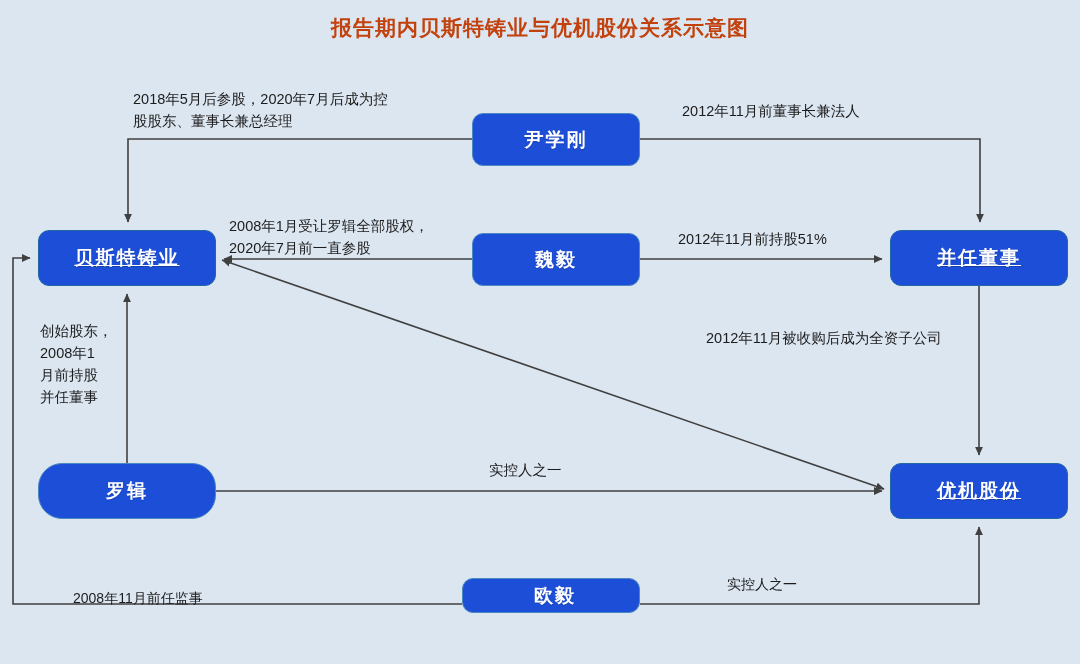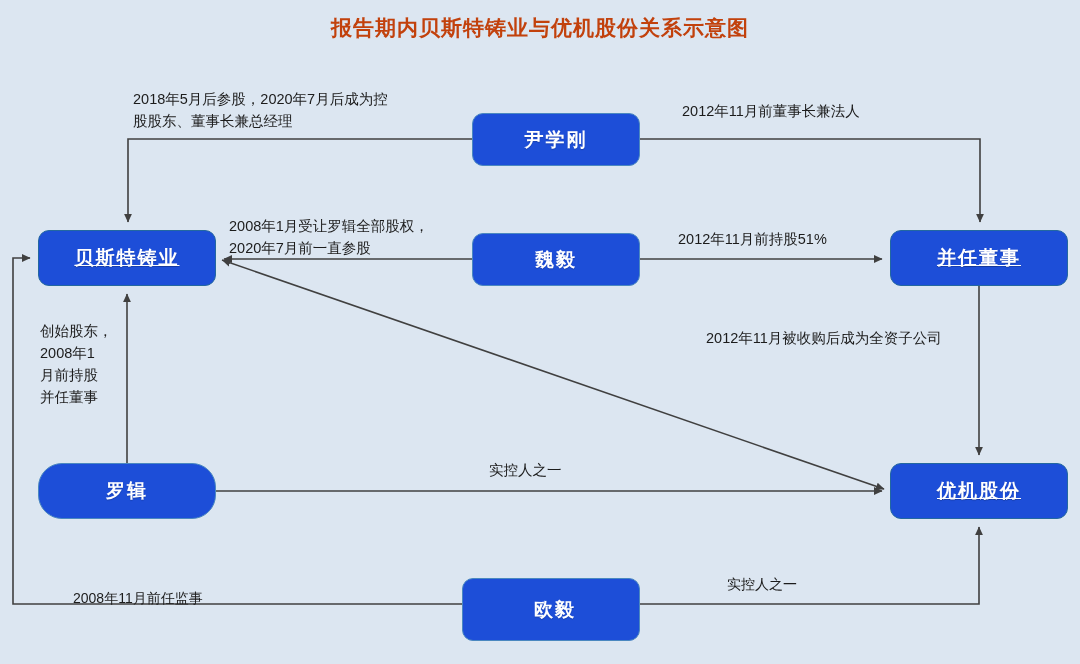--- a/index.html
+++ b/index.html
@@ -102,21 +102,21 @@
       <path d="M640,604 L979,604 L979,527" fill="none" stroke="#404040" stroke-width="1.6" marker-end="url(#ah)"></path>
     </g>
   </svg>
 
   <div class="node dark" style="left:38px;  top:230px; width:178px; height:56px;">贝斯特铸业</div>
   <div class="node light" style="left:472px; top:113px; width:168px; height:53px;">尹学刚</div>
   <div class="node light" style="left:472px; top:233px; width:168px; height:53px;">魏毅</div>
   <div class="node dark" style="left:890px; top:230px; width:178px; height:56px;">并任董事</div>
   <div class="node light" style="left:38px;  top:463px; width:178px; height:56px;border-radius:24px;">罗辑</div>
   <div class="node dark" style="left:890px; top:463px; width:178px; height:56px;">优机股份</div>
-  <div class="node light" style="left:462px; top:578px; width:178px; height:63px;padding-left:8px;">欧毅</div>
+  <div class="node light" style="left:462px; top:578px; width:178px; height:35px;padding-left:8px;">欧毅</div>
 
   <div class="lbl" style="left:133px; top:88px;  width:348px;">2018年5月后参股，2020年7月后成为控
 股股东、董事长兼总经理</div>
   <div class="lbl" style="left:682px; top:100px; width:310px;">2012年11月前董事长兼法人</div>
   <div class="lbl" style="left:229px; top:215px; width:270px;">2008年1月受让罗辑全部股权，
 2020年7月前一直参股</div>
   <div class="lbl" style="left:678px; top:228px; width:250px;">2012年11月前持股51%</div>
   <div class="lbl" style="left:40px;  top:320px; width:92px;">创始股东，
 2008年1
 月前持股

